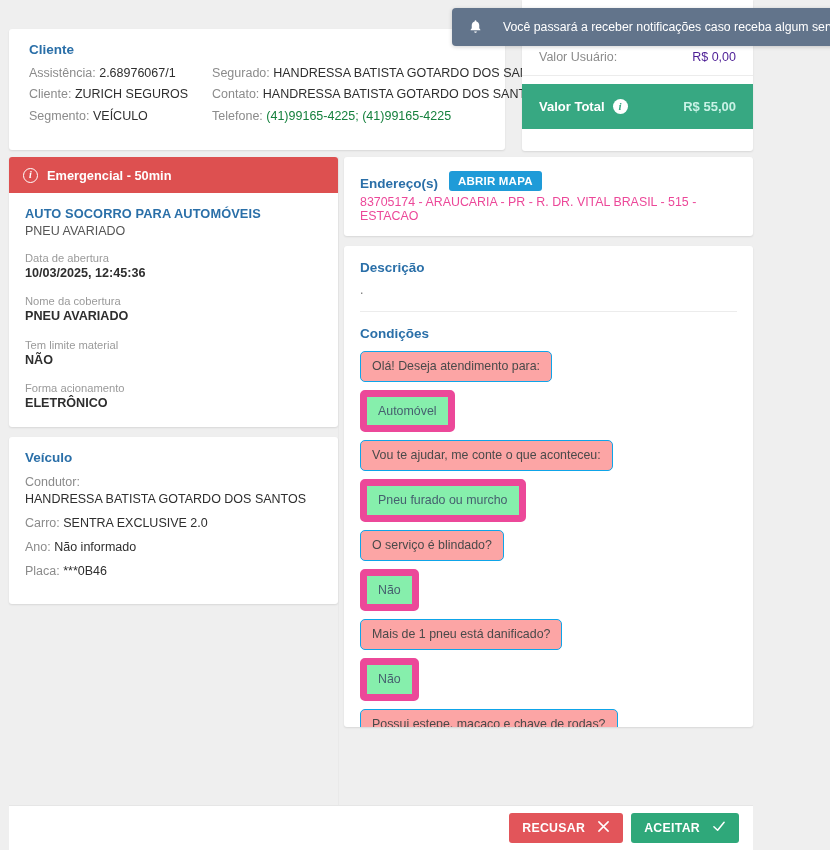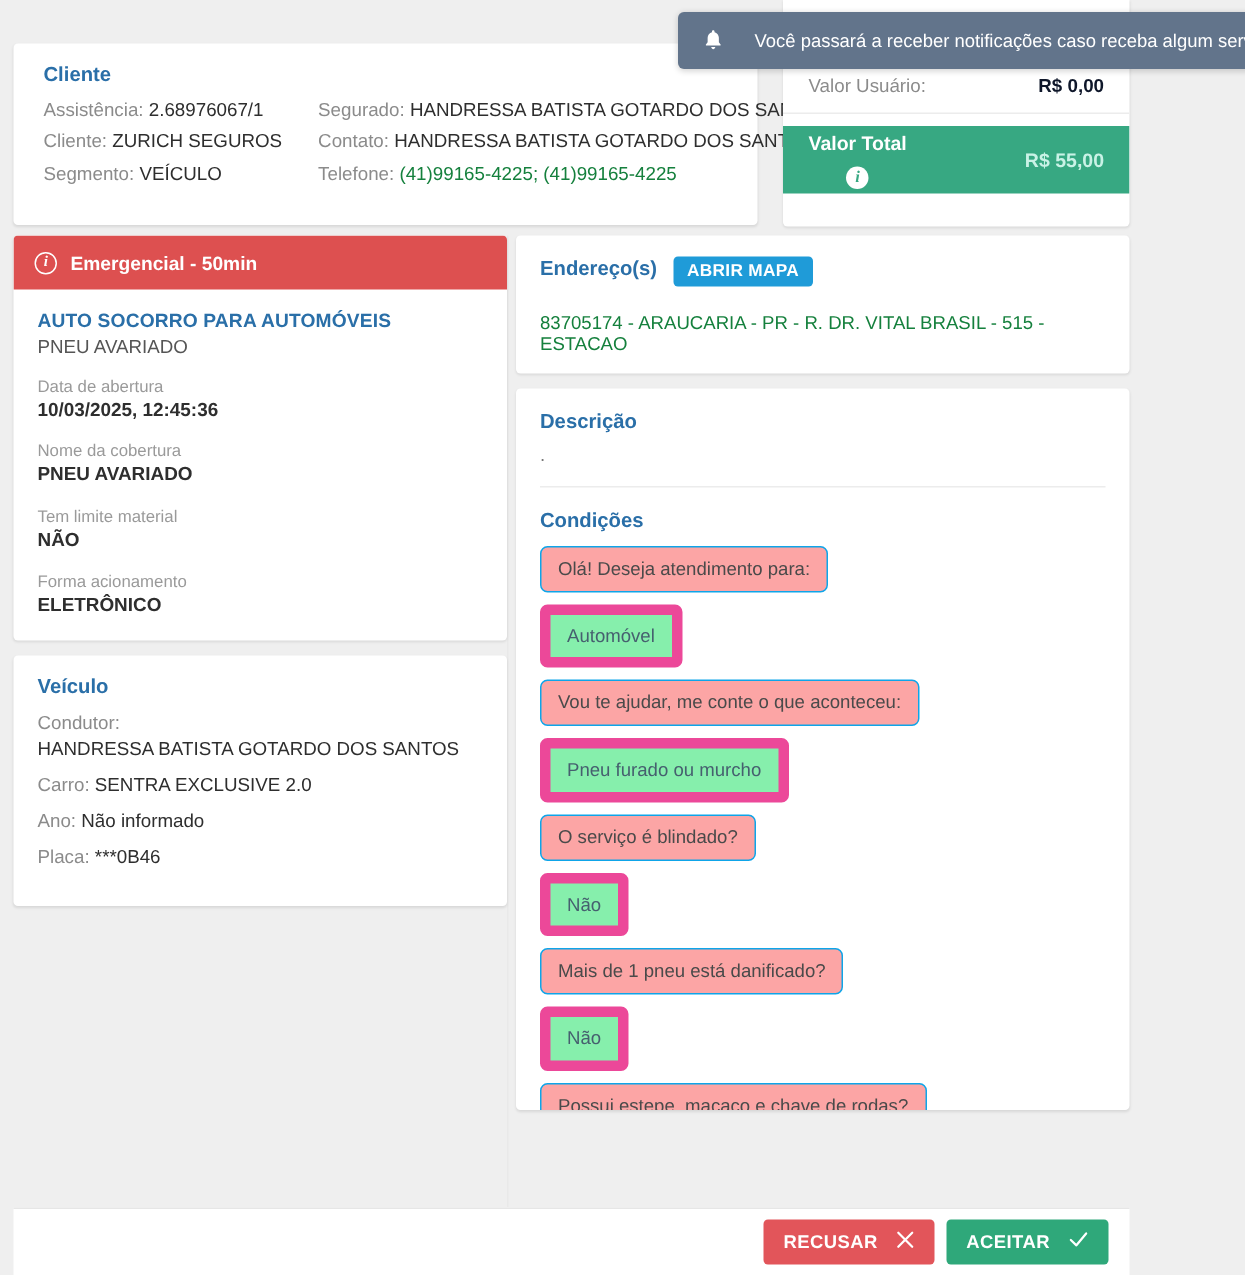--- a/index.html
+++ b/index.html
@@ -54,30 +54,30 @@
     overflow: hidden;
   }
   .valor-row {
     display: flex; align-items: center; justify-content: space-between;
     padding: 0 17px;
     height: 38px;
     border-bottom: 1px solid #ececec;
     font-size: 12.5px;
   }
   .valor-row .lbl { color: #8b8b8b; }
-  .valor-row .amt { color: #0f172a; font-weight: bold; }
+  .valor-row .amt { color: #4c1d95; font-weight: normal; }
   .valor-row.total {
     background: #37a882;
     border-bottom: none;
     height: 45px;
     margin-top: 8px;
   }
   .valor-row.total .lbl {
     color: #ffffff; font-weight: bold; font-size: 13px;
-    display: flex; align-items: center; gap: 8px; flex-direction: column;
+    display: flex; align-items: center; gap: 8px;
   }
   .valor-row.total .amt { color: #c9f2e6; font-weight: bold; font-size: 13px; }
   .info-dot {
     width: 15px; height: 15px; border-radius: 50%;
     background: #ffffff; color: #37a882;
     font-size: 11px; font-weight: bold; font-style: italic;
     font-family: "Liberation Serif", serif;
     display: inline-flex; align-items: center; justify-content: center;
     line-height: 1;
   }
@@ -135,32 +135,32 @@
   .veiculo-row { font-size: 12.5px; line-height: 1.3; margin-bottom: 8px; }
   .veiculo-row .k { color: #8b8b8b; }
   .veiculo-row .v { color: #2e2e2e; }
   .veiculo-row.wrap { display: flex; flex-direction: column; }
   .veiculo-row.wrap .k { white-space: nowrap; margin-right: 4px; }
   .veiculo-row.wrap .v { flex: 1; }
 
   
   #right-col { position: absolute; left: 344px; top: 157px; width: 409px; }
   #endereco-card { padding: 14px 16px 13px 16px; }
-  .endereco-head { display: flex; align-items: flex-start; gap: 11px; }
+  .endereco-head { display: flex; align-items: flex-end; gap: 11px; }
   .abrir-mapa {
     background: #1f9bd8;
     color: #ffffff;
     font-weight: bold;
     font-size: 11.5px;
     letter-spacing: 0.2px;
     padding: 4px 9px;
     border-radius: 3px;
     cursor: pointer;
   }
-  .endereco-text { margin-top: 17px; color: #15803d; font-size: 12.4px; }
+  .endereco-text { margin-top: 4px; color: #ec4899; font-size: 12.4px; }
 
   #detalhes-card { margin-top: 10px; height: 481px; padding: 0; overflow: hidden; }
   .section { padding: 14px 16px 0 16px; }
   .sep { height: 1px; background: #ececec; margin: 14px 0 0 0; }
   .desc-text { color: #777; font-size: 12.4px; margin-top: 8px; }
 
   .chat { padding: 4px 16px 16px 16px; display: flex; flex-direction: column; gap: 8px; }
   .bubble {
     align-self: flex-start;
     max-width: 385px;

